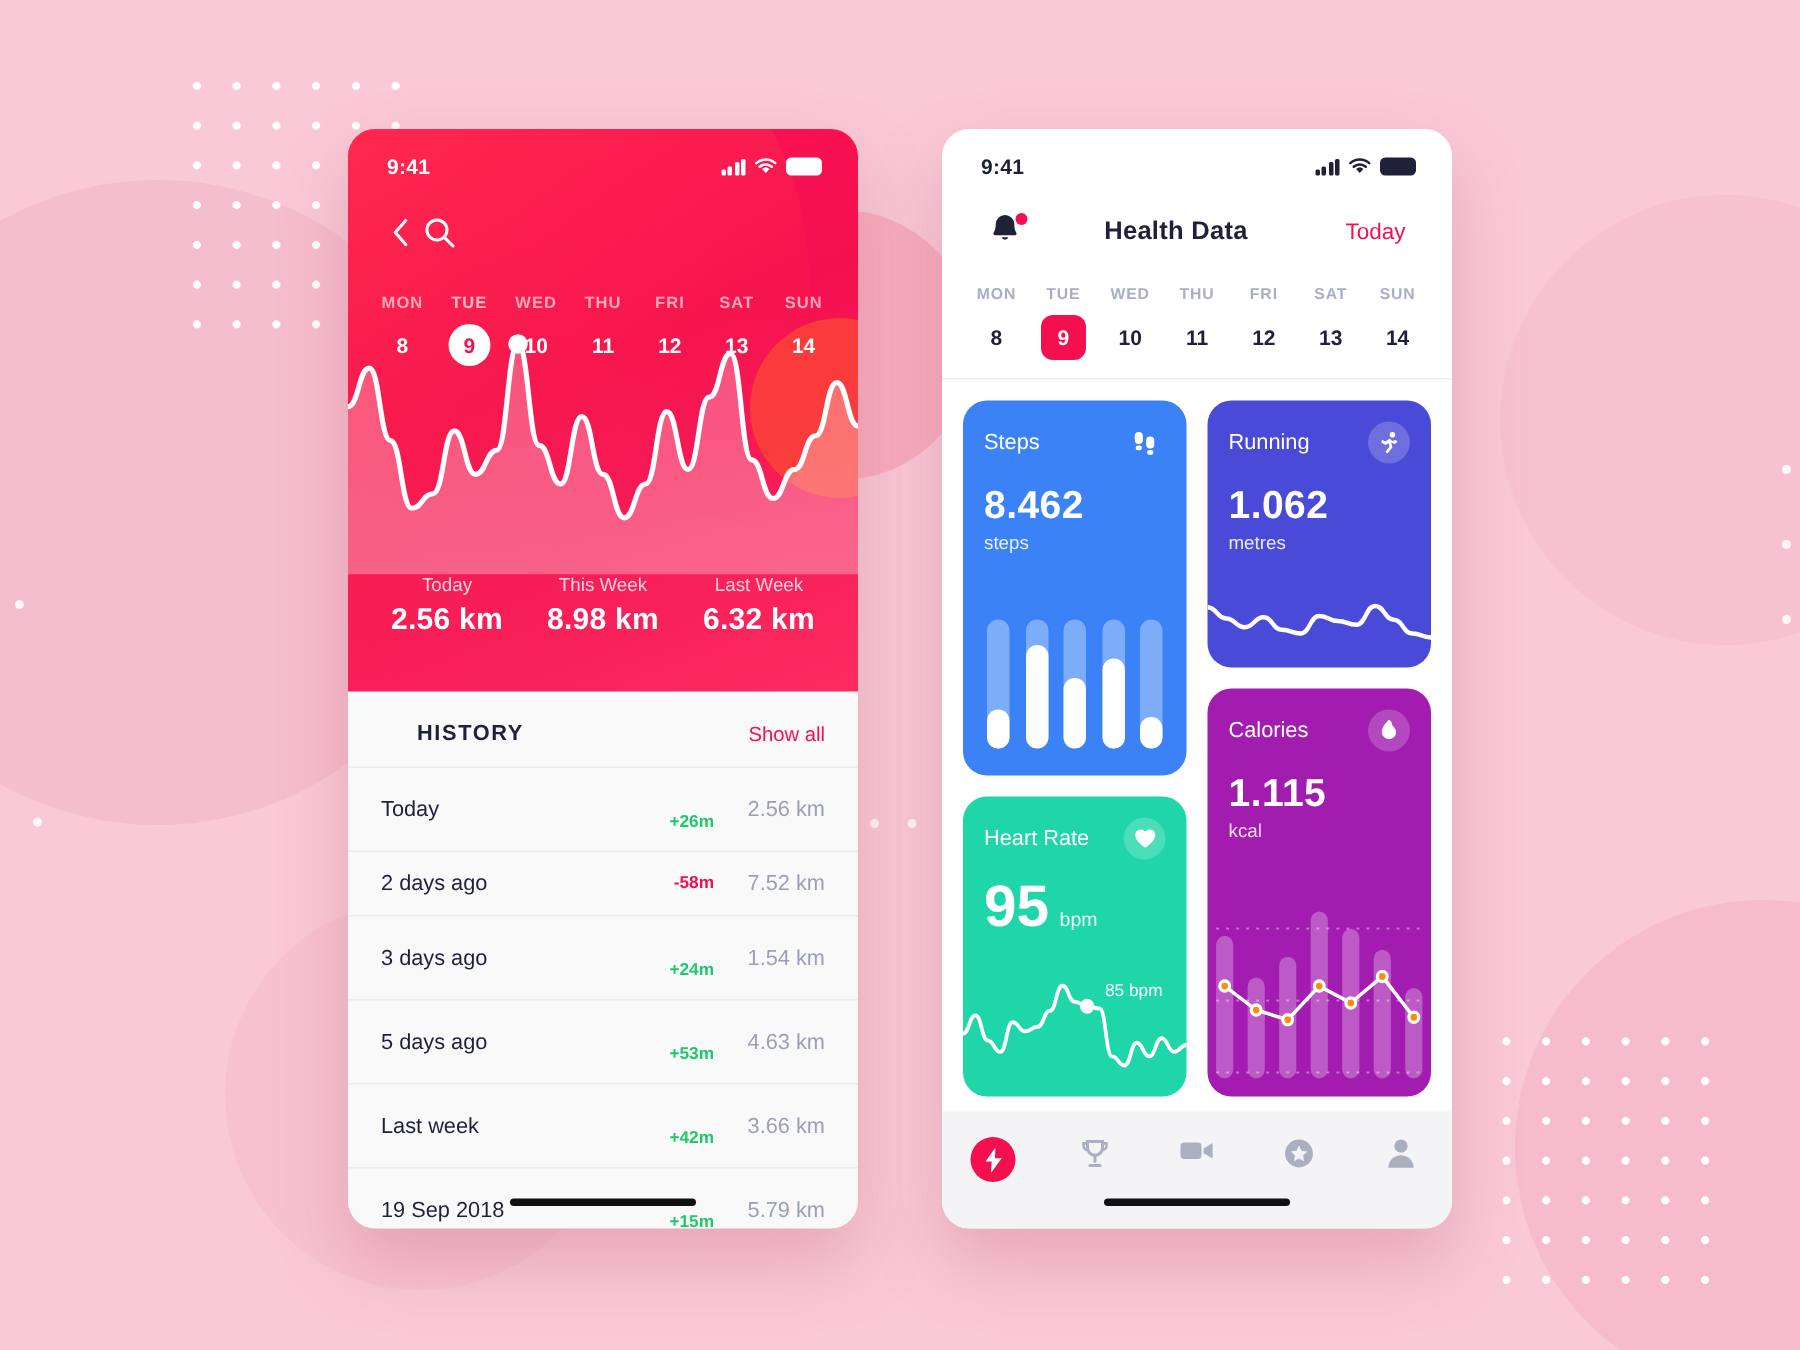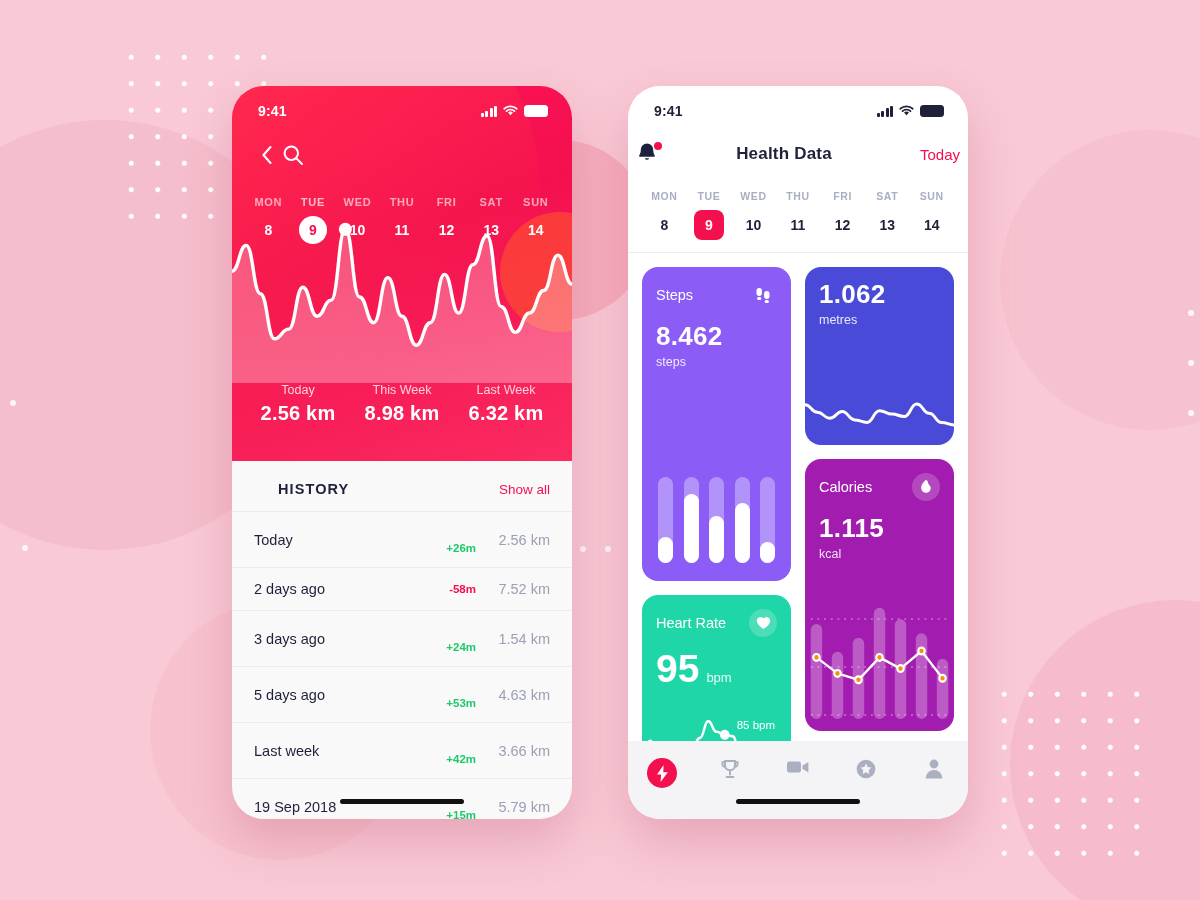--- a/index.html
+++ b/index.html
@@ -39,21 +39,21 @@
   .mini-dot {
     position: absolute;
     width: 6px; height: 6px; border-radius: 50%;
     background: #ffffff; opacity:.85;
   }
 
   
   .phone {
     position: absolute;
     width: 340px; height: 733px;
-    border-radius: 32px;
+    border-radius: 18px;
     overflow: hidden;
     box-shadow: 0 22px 46px rgba(190, 90, 120, .30);
   }
   .phone-left  { left: 232px; top: 86px; background: #f9f9fa; }
   .phone-right { left: 628px; top: 86px; background: #ffffff; }
 
   
   .statusbar {
     height: 42px;
     display: flex; align-items: center;
@@ -138,21 +138,21 @@
   .hist-delta.up { color:#1ec96b;margin-top:17px; }
   .hist-delta.down { color:#f4104f; }
   .hist-dist { font-size:14.5px; color:#9ba0b4; min-width:62px; text-align:right; }
 
   .home-ind {
     position:absolute; bottom:15px; left:50%; transform:translateX(-50%);
     width:124px; height:5px; border-radius:3px; background:#111;
   }
 
   
-  .rnav { height:52px; display:flex; align-items:center; padding:0 8px; }
+  .rnav { height:52px; display:flex; align-items:center; padding:0 31px; }
   .rnav-title { flex:1; text-align:center; font-size:17px; font-weight:bold; color:#1e2139; letter-spacing:.2px;}
   .bell-wrap { position:relative; width:26px; height:26px; }
   .bell-dot { position:absolute; right:0; top:1px; width:8px; height:8px; border-radius:50%; background:#f4104f; }
   .today-link { font-size:15px; color:#f4104f; cursor:pointer; width:54px; text-align:right;}
 
   .rdays { display:flex; padding: 10px 14px 0; }
   .rday { flex:1; text-align:center; cursor:pointer; }
   .rday-name { font-size:10.5px; font-weight:bold; letter-spacing:.6px; color:#a9aec2; }
   .rday-num {
     margin: 8px auto 0; width:30px; height:30px; line-height:30px;
@@ -167,21 +167,21 @@
   .card-head { display:flex; align-items:center; justify-content:space-between; padding:14px 14px 0; }
   .card-title { font-size:14.5px; font-weight:500; }
   .card-ico {
     width:28px; height:28px; border-radius:50%;
     background: rgba(255,255,255,.20);
     display:flex; align-items:center; justify-content:center;
   }
   .card-val { font-size:26px; font-weight:bold; padding: 12px 14px 0; letter-spacing:.3px; }
   .card-unit { font-size:12.5px; padding: 3px 14px 0; color: rgba(255,255,255,.88); }
 
-  .c-steps    { background:#8b5cf6; height:314px; }
+  .c-steps    { background:#3b82f6; height:250px; }
   .c-running  { background:#4a4ad8; height:178px; }
   .c-heart    { background:#1ed6a8; height:200px; }
   .c-cal      { background:#a21caf; height:272px; }
 
   .bars { position:absolute; left:16px; right:16px; bottom:18px; height:86px; display:flex; justify-content:space-between; align-items:flex-end; }
   .bar { width:15px; height:86px; border-radius:8px; background: rgba(255,255,255,.34); position:relative; }
   .bar span { position:absolute; left:0; right:0; bottom:0; border-radius:8px; background:#fff; }
 
   .mini-svg { position:absolute; left:0; right:0; bottom:0; }
   .mini-svg svg { display:block; width:100%; }
@@ -482,20 +482,29 @@
             <circle id="hrDot" r="5" fill="#fff" cx="86.66666666666666" cy="35.839999999999996"></circle>
           </svg>
         </div>
       </div>
 
     </div>
 
     <div class="col">
 
       <div class="card c-running">
+        <div class="card-head">
+          <span class="card-title">Running</span>
+          <span class="card-ico">
+            <svg width="16" height="16" viewBox="0 0 18 18">
+              <circle cx="11.6" cy="3.2" r="2.1" fill="#fff"></circle>
+              <path d="M9.6 6 L6.2 8.2 L4 7 L3 8.8 L6.4 10.8 L8.6 9.6 L9.4 12 L6.2 16.2 L7.9 17.2 L11.6 12.6 L10.6 9 L13.4 10.2 L15.4 8.4 L13.8 7 L11.6 8 Z" fill="#fff"></path>
+            </svg>
+          </span>
+        </div>
         <div class="card-val">1.062</div>
         <div class="card-unit">metres</div>
         <div class="mini-svg">
           <svg viewBox="0 0 156 62" preserveAspectRatio="none" height="62">
             <path id="runLine" fill="none" stroke="#fff" stroke-width="3" stroke-linecap="round" stroke-linejoin="round" d="M0,21.76 C6.5,21.76 6.5,29.32 13,29.32 C19.5,29.32 19.5,35.2 26,35.2 C32.5,35.2 32.5,28.479999999999997 39,28.479999999999997 C45.5,28.479999999999997 45.5,36.88 52,36.88 C58.5,36.88 58.5,39.4 65,39.4 C71.5,39.4 71.5,27.64 78,27.64 C84.5,27.64 84.5,31 91,31 C97.5,31 97.5,33.519999999999996 104,33.519999999999996 C110.5,33.519999999999996 110.5,20.92 117,20.92 C123.5,20.92 123.5,30.16 130,30.16 C136.5,30.16 136.5,39.4 143,39.4 C149.5,39.4 149.5,41.92 156,41.92"></path>
           </svg>
         </div>
       </div>
 
       <div class="card c-cal">

